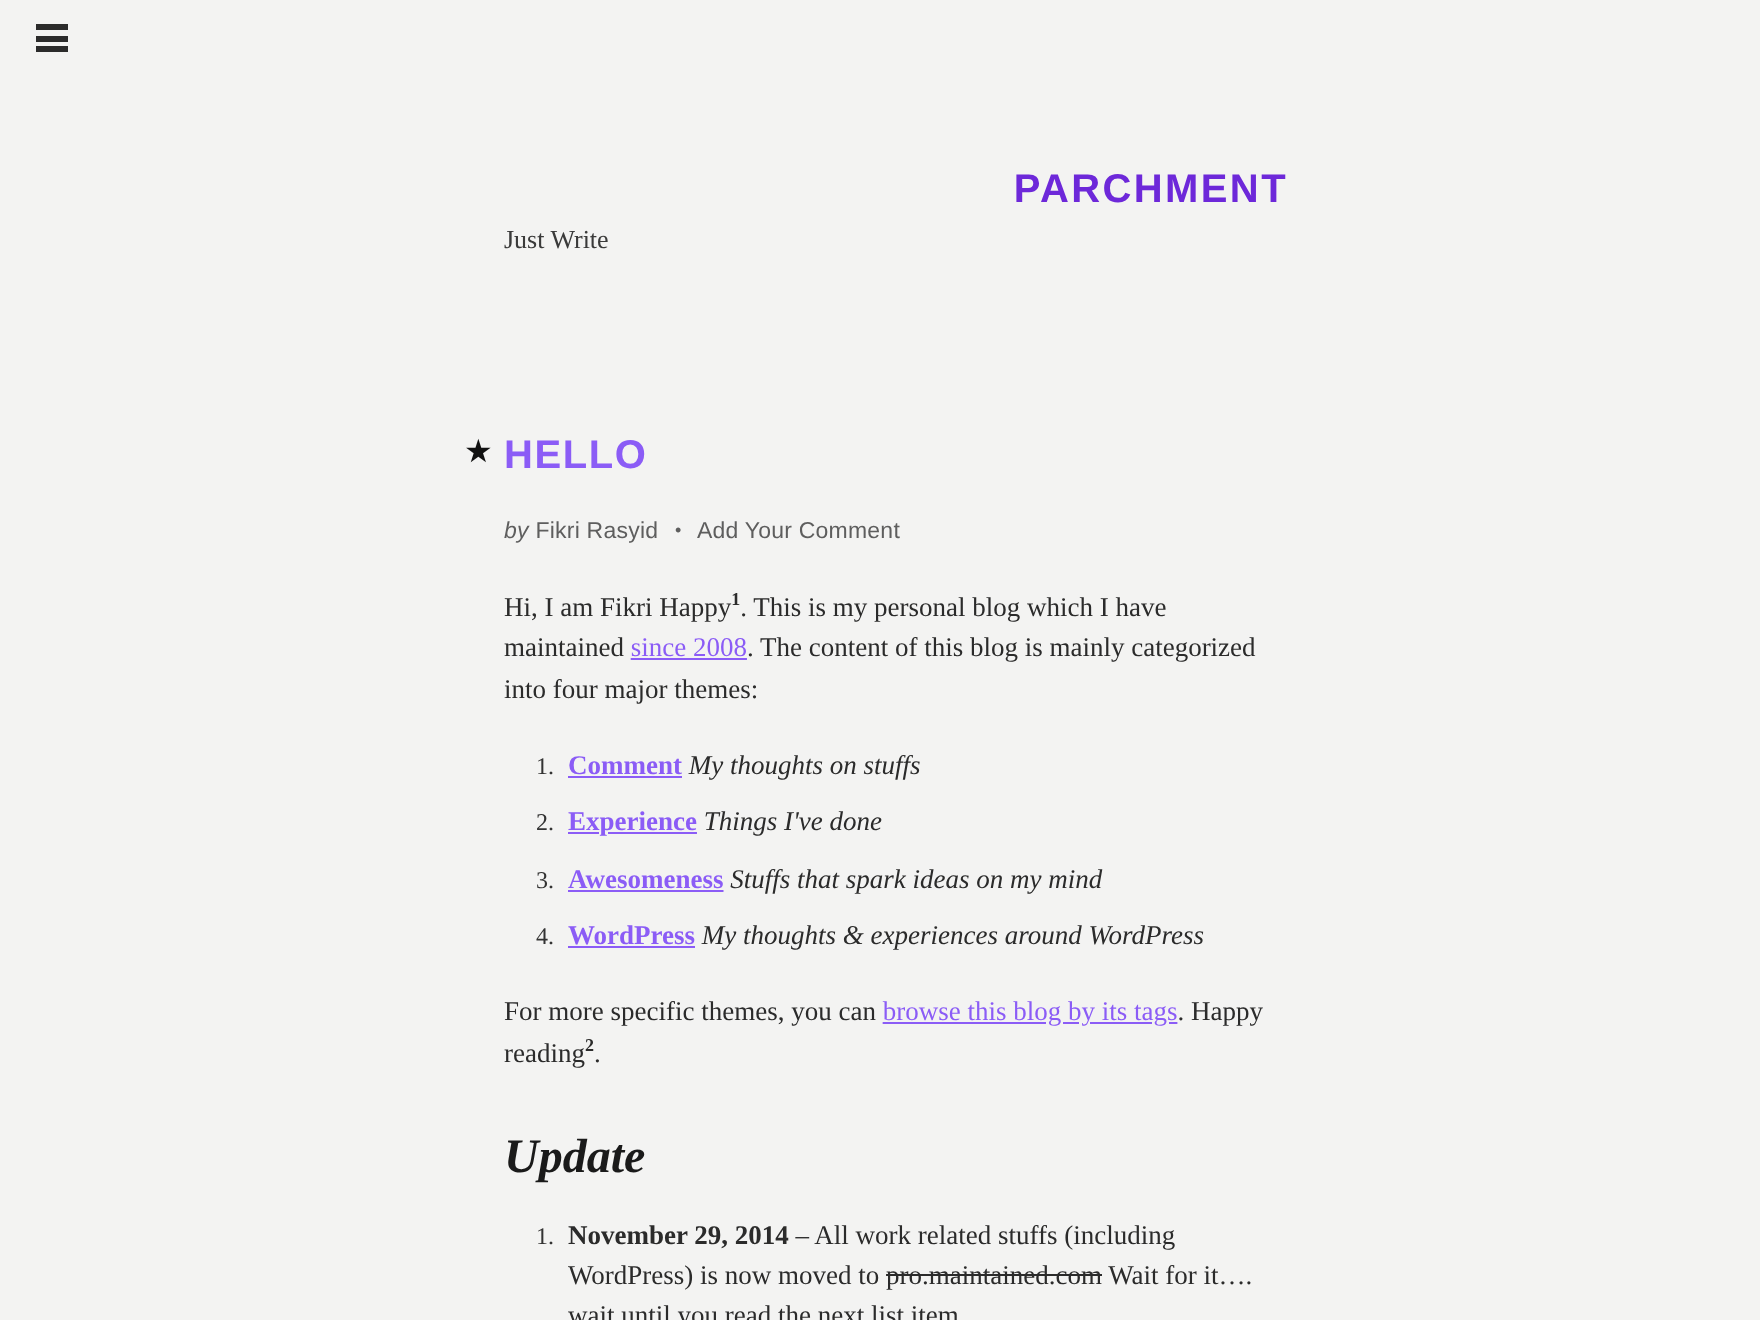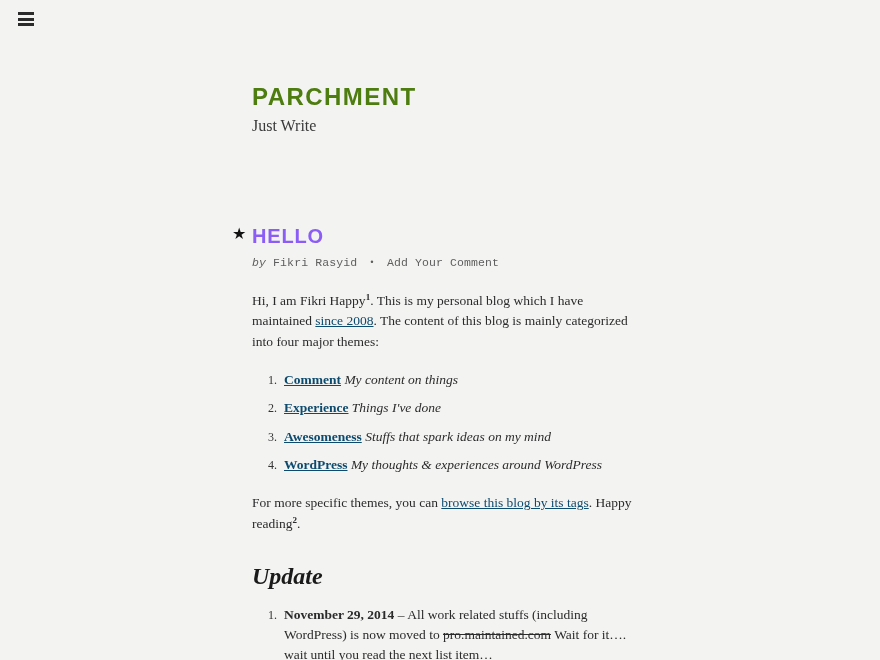--- a/index.html
+++ b/index.html
@@ -45,30 +45,31 @@
     width: 392px;
   }
 
   
   .site-header {
     padding-top: 84px;
   }
   .site-title {
     font-family: "Liberation Sans", "DejaVu Sans", sans-serif;
     font-weight: bold;
-    font-size: 24px;
+    font-size: 20px;
     letter-spacing: 0.06em;
-    color: #4d7c0f;
+    color: #6d28d9;
     margin: 0;
     line-height: 1.1;
     text-transform: uppercase;
+    text-align: right;
   }
   .site-description {
     font-family: "Liberation Serif", "DejaVu Serif", serif;
-    font-size: 16px;
+    font-size: 13px;
     color: #3a3a3a;
     margin: 6px 0 0 0;
     line-height: 1.2;
   }
 
   
   .post {
     margin-top: 88px;
   }
   .post-title-row {
@@ -91,45 +92,45 @@
     font-family: "Liberation Sans", "DejaVu Sans", sans-serif;
     font-weight: bold;
     font-size: 20px;
     letter-spacing: 0.04em;
     color: #8b5cf6;
     margin: 0;
     line-height: 1.2;
     text-transform: uppercase;
   }
   .post-meta {
-    font-family: Liberation Mono, monospace;
+    font-family: Liberation Sans, sans-serif;
     font-size: 11.5px;
     color: #5e5e5e;
-    margin-top: 8px;
+    margin-top: 20px;
     letter-spacing: 0.01em;
   }
   .post-meta .by { font-style: italic; }
   .post-meta .sep { margin: 0 5px; font-size: 9px; vertical-align: 1px; }
   .post-meta a {
     color: #5e5e5e;
     text-decoration: none;
   }
 
   
   .entry-content {
     margin-top: 22px;
     font-size: 13.5px;
     line-height: 1.52;
     color: #2b2b2b;
   }
   .entry-content p {
     margin: 0 0 18px 0;
   }
   .entry-content a {
-    color: #0c4a6e;
+    color: #8b5cf6;
     text-decoration: underline;
   }
   .entry-content sup {
     font-size: 9px;
     vertical-align: super;
     line-height: 0;
     font-weight: bold;
   }
   .entry-content ol {
     margin: 14px 0 18px 0;
@@ -192,21 +193,21 @@
       <span>Fikri Rasyid</span>
       <span class="sep">•</span>
       <a href="#">Add Your Comment</a>
     </div>
 
     <div class="entry-content">
 
       <p><span>Hi, I am Fikri Happy</span><sup>1</sup><span>. This is my personal blog which I have maintained </span><a href="#">since 2008</a><span>. The content of this blog is mainly categorized into four major themes:</span></p>
 
       <ol>
-        <li><a href="#" class="themelink">Comment</a> <em>My content on things</em></li>
+        <li><a href="#" class="themelink">Comment</a> <em>My thoughts on stuffs</em></li>
         <li><a href="#" class="themelink">Experience</a> <em>Things I've done</em></li>
         <li><a href="#" class="themelink">Awesomeness</a> <em>Stuffs that spark ideas on my mind</em></li>
         <li><a href="#" class="themelink">WordPress</a> <em>My thoughts &amp; experiences around WordPress</em></li>
       </ol>
 
       <p><span>For more specific themes, you can </span><a href="#">browse this blog by its tags</a><span>. Happy reading</span><sup>2</sup><span>.</span></p>
 
       <h3 class="update-heading">Update</h3>
 
       <ol class="update-list">

